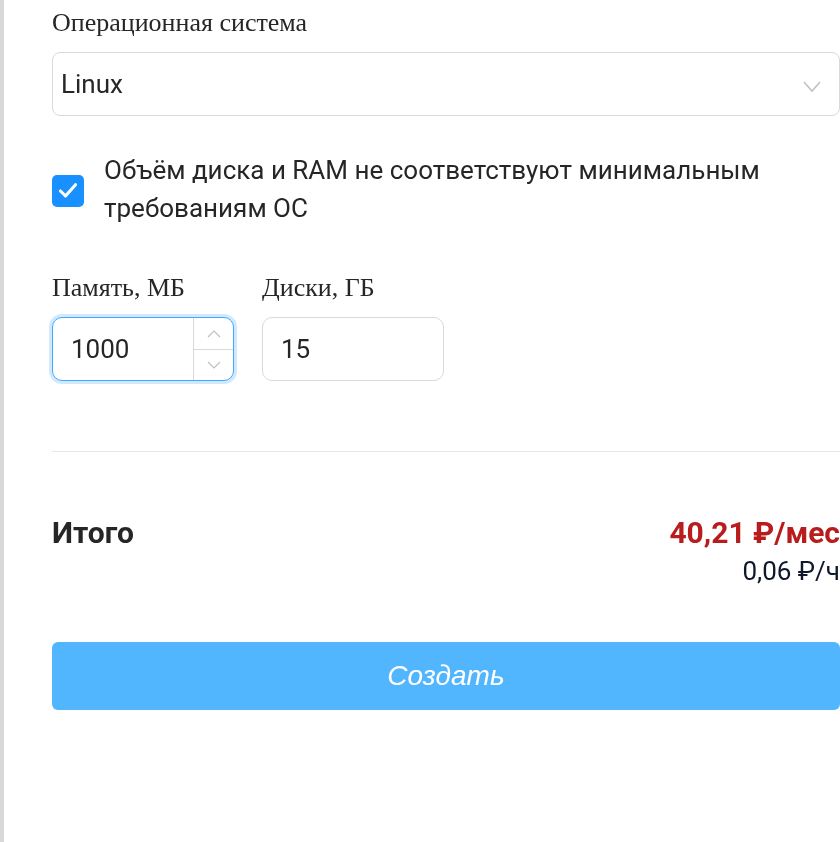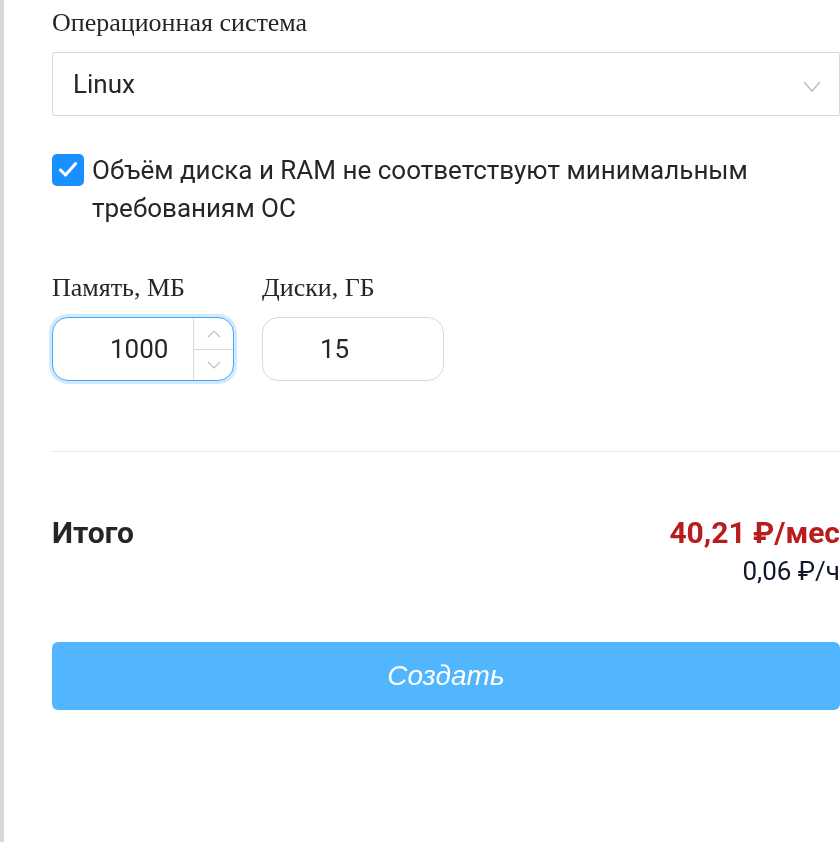--- a/index.html
+++ b/index.html
@@ -25,41 +25,41 @@
     .form-label {
       font-size: 26px;
       color: #262626;
       margin-bottom: 14px;
       font-family: Liberation Serif, serif;
     }
     .select {
       width: 100%;
       height: 64px;
       border: 1px solid #d9d9d9;
-      border-radius: 2px;
+      border-radius: 8px;
       background: #fff;
       display: flex;
       align-items: center;
-      padding: 0 20px;
+      padding: 0 8px;
       font-size: 26px;
       color: #262626;
       position: relative;
       cursor: pointer;
     }
     .select .chevron {
       position: absolute;
       right: 18px;
       top: 50%;
       transform: translateY(-50%);
       color: #bfbfbf;
     }
     .checkbox-row {
       display: flex;
-      align-items: flex-start;
-      gap: 8px;
+      align-items: center;
+      gap: 20px;
       margin-top: 36px;
     }
     .checkbox {
       width: 32px;
       height: 32px;
       background: #1890ff;
       border-radius: 5px;
       flex-shrink: 0;
       display: flex;
       align-items: center;
@@ -85,28 +85,27 @@
       display: flex;
       flex-direction: column;
     }
     .input-group .form-label {
       margin-bottom: 14px;
     }
     .number-input {
       width: 182px;
       height: 64px;
       border: 1px solid #d9d9d9;
-      border-radius: 16px;
+      border-radius: 10px;
       display: flex;
       align-items: center;
       font-size: 26px;
       color: #262626;
       position: relative;
       background: #fff;
-      padding-left: 39px;
     }
     .number-input.focused {
       border: 1px solid #40a9ff;
       box-shadow: 0 0 0 3px rgba(24,144,255,0.2);
     }
     .number-input .value {
       padding: 0 18px;
       flex: 1;
       text-align: left;
     }

